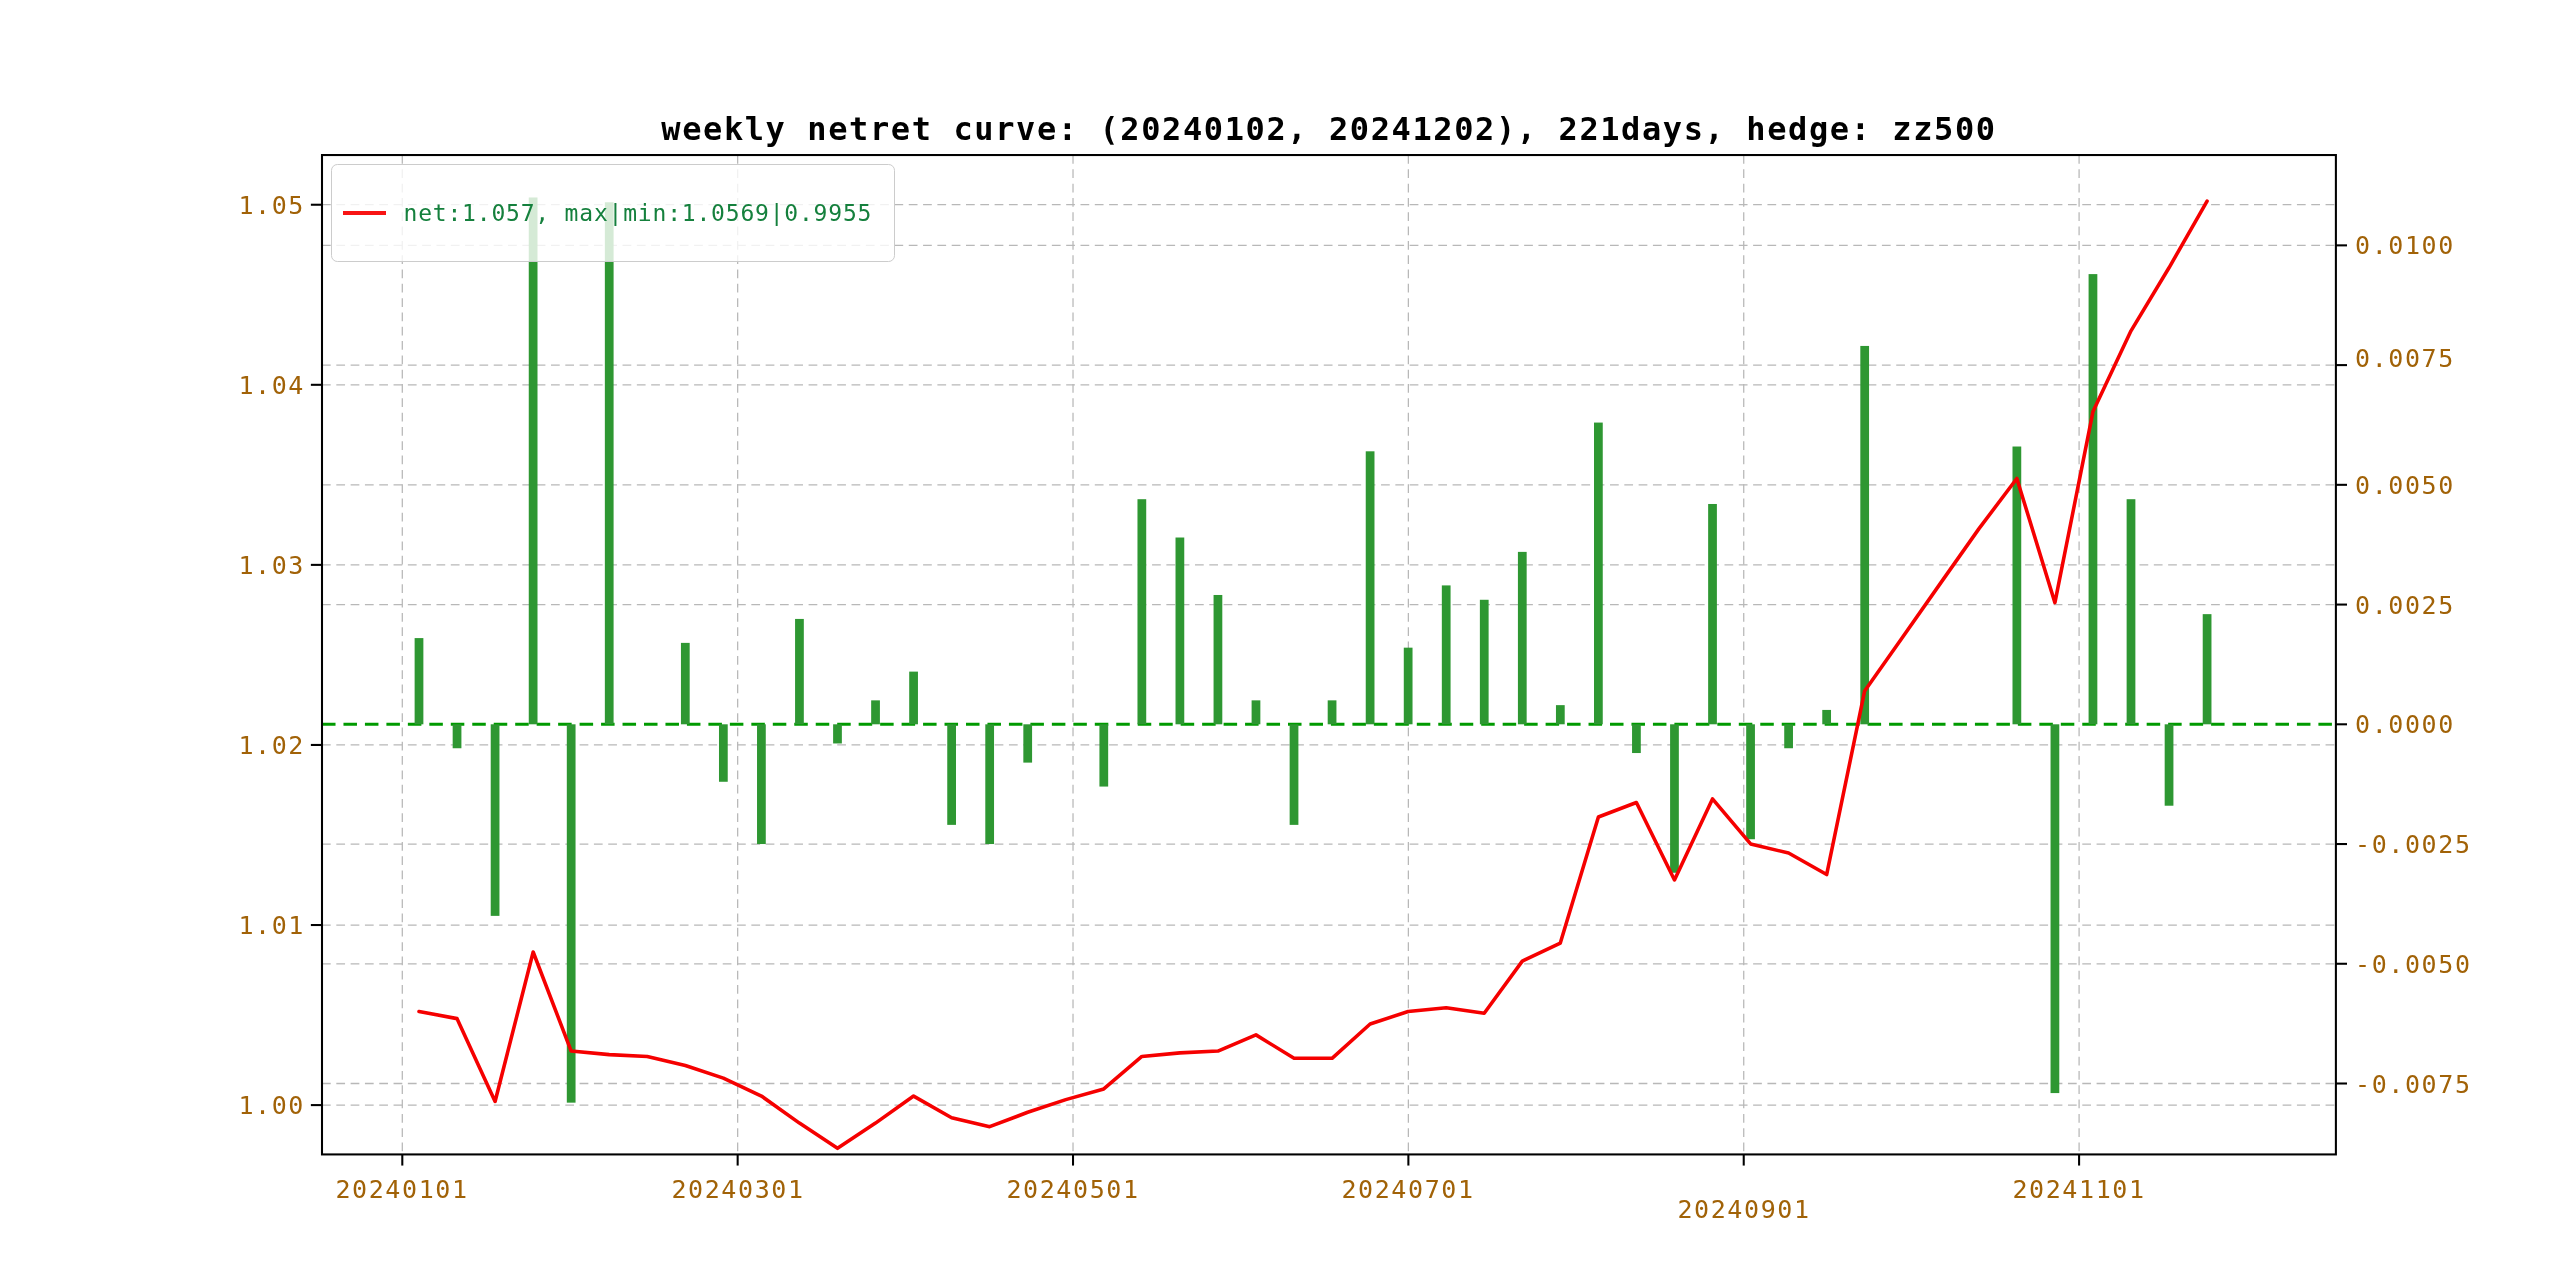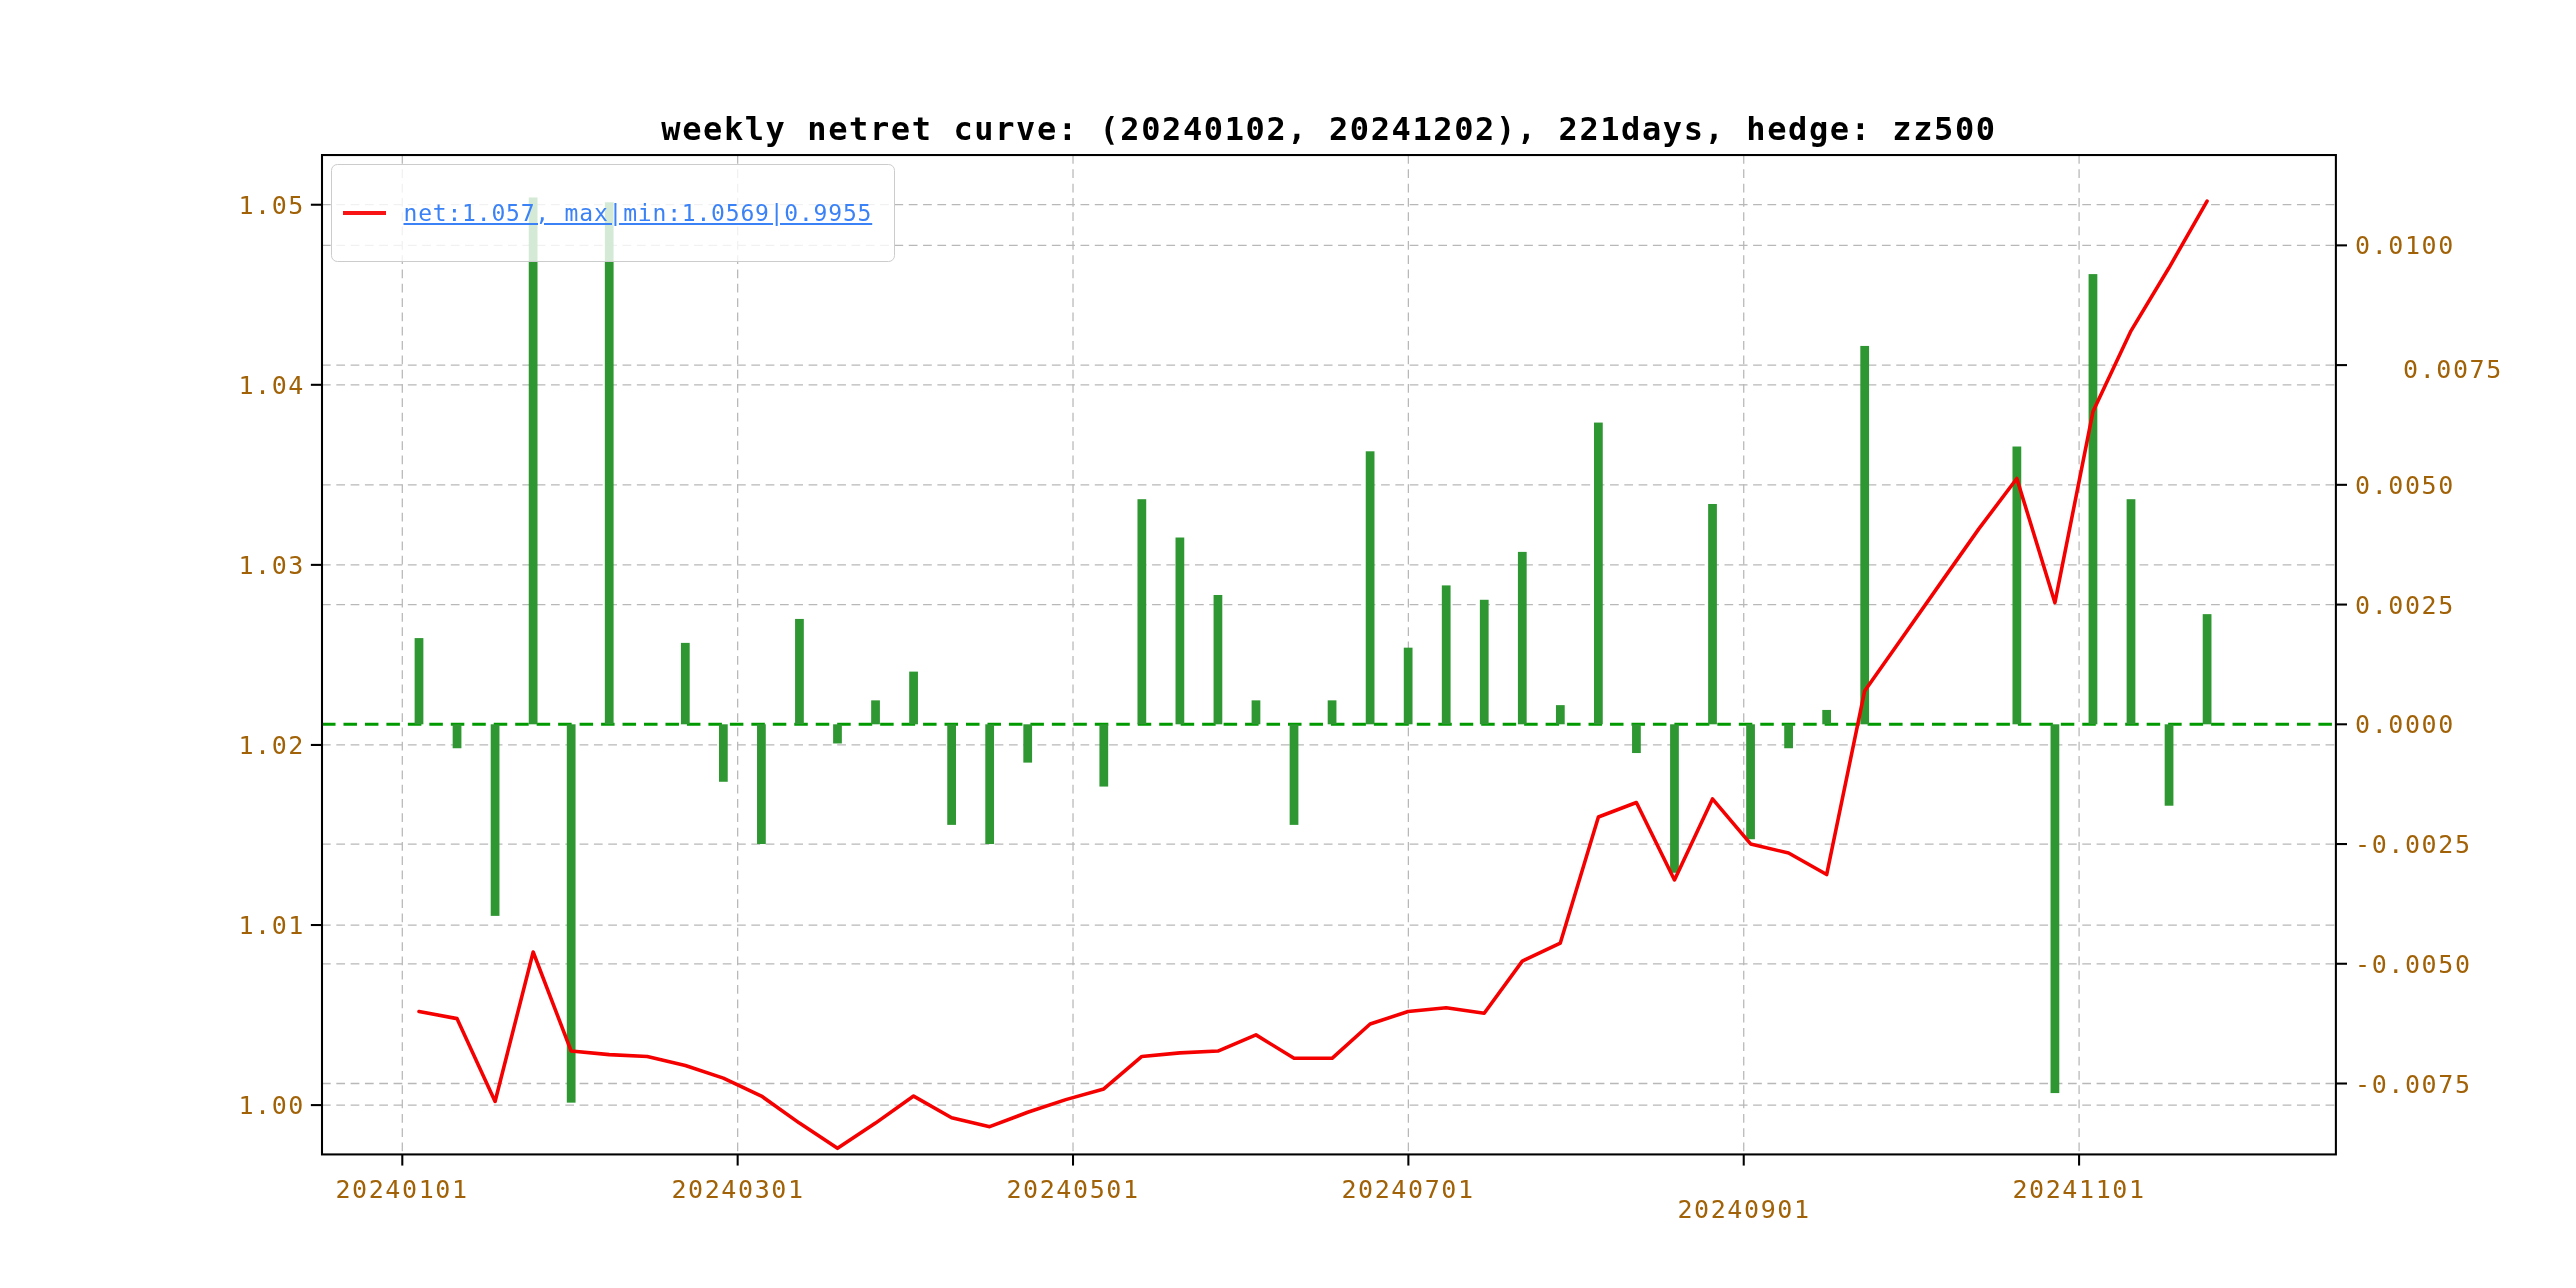--- a/index.html
+++ b/index.html
@@ -50,24 +50,23 @@
   .legend-row { display: flex; align-items: center; height: 27px; }
   .legend-swatch {
     display: inline-block;
     width: 43px; height: 4px;
     background: #f81414;
     margin-right: 17.5px;
     flex: 0 0 auto;
   }
   .legend-label {
     font-size: 23px;
-    color: #3b82f6;
+    color: #15803d;
     letter-spacing: 0.8px;
     white-space: nowrap;
-    text-decoration: underline;
   }
 </style>
 </head>
 <body>
 
 <div id="figure">
   <svg id="chart-svg" width="2576" height="1288" viewBox="0 0 3240 1620">
     <g id="g-grid">
         <line stroke="#b8b8b8" stroke-width="1.6" stroke-dasharray="11 7" x1="506" y1="195" x2="506" y2="1452"></line>
         <line stroke="#b8b8b8" stroke-width="1.6" stroke-dasharray="11 7" x1="927.8" y1="195" x2="927.8" y2="1452"></line>
@@ -170,21 +169,21 @@
   <div id="chart-title">weekly netret curve: (20240102, 20241202), 221days, hedge: zz500</div>
 
   <div id="tick-labels">
       <div class="tick-label yleft" style="left: 305px; top: 1105px;">1.00</div>
       <div class="tick-label yleft" style="left: 305px; top: 925px;">1.01</div>
       <div class="tick-label yleft" style="left: 305px; top: 745px;">1.02</div>
       <div class="tick-label yleft" style="left: 305px; top: 565px;">1.03</div>
       <div class="tick-label yleft" style="left: 305px; top: 385px;">1.04</div>
       <div class="tick-label yleft" style="left: 305px; top: 205px;">1.05</div>
       <div class="tick-label yright" style="left: 2355px; top: 245px;">0.0100</div>
-      <div class="tick-label yright" style="left: 2355px; top: 369px; margin-left: 48px;">0.0075</div>
+      <div class="tick-label yright" style="left: 2355px; top: 358px;">0.0075</div>
       <div class="tick-label yright" style="left: 2355px; top: 485px;">0.0050</div>
       <div class="tick-label yright" style="left: 2355px; top: 605px;">0.0025</div>
       <div class="tick-label yright" style="left: 2355px; top: 724px;">0.0000</div>
       <div class="tick-label yright" style="left: 2355px; top: 844px;">-0.0025</div>
       <div class="tick-label yright" style="left: 2355px; top: 964px;">-0.0050</div>
       <div class="tick-label yright" style="left: 2355px; top: 1084px;">-0.0075</div>
       <div class="tick-label xbot" style="left: 402px; top: 1175px;">20240101</div>
       <div class="tick-label xbot" style="left: 738px; top: 1175px;">20240301</div>
       <div class="tick-label xbot" style="left: 1073px; top: 1175px;">20240501</div>
       <div class="tick-label xbot" style="left: 1408px; top: 1175px;">20240701</div>

